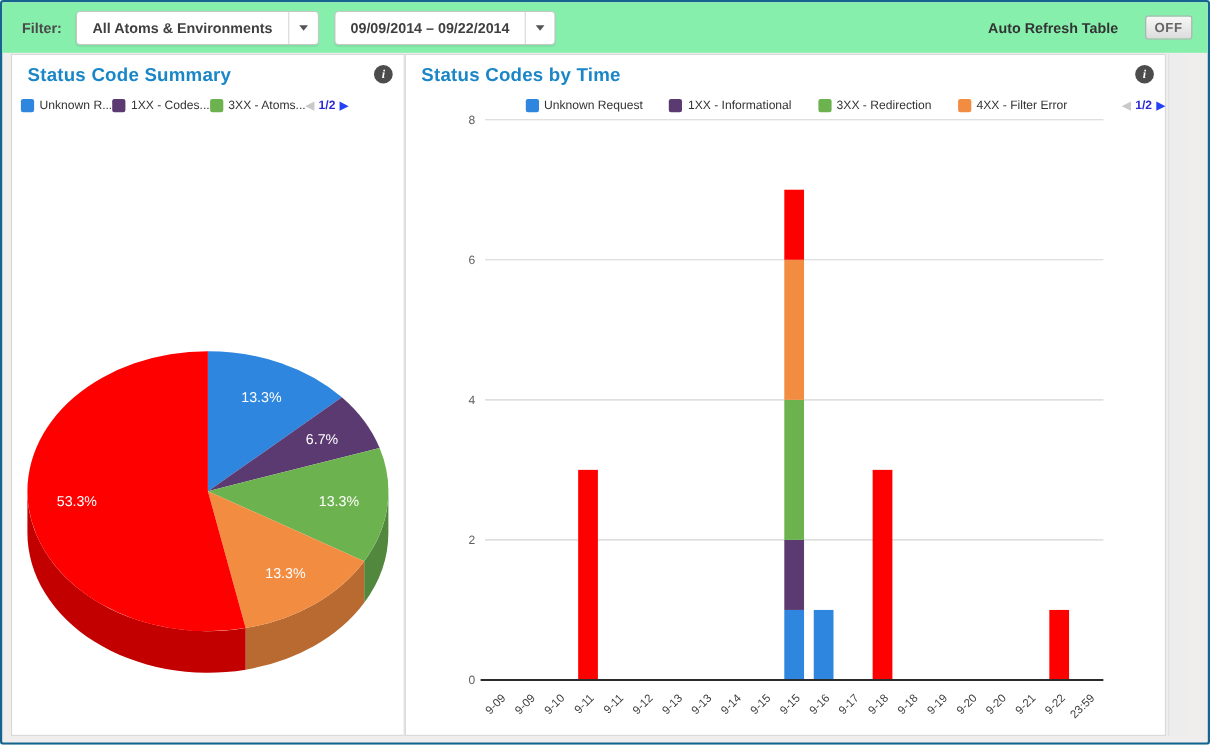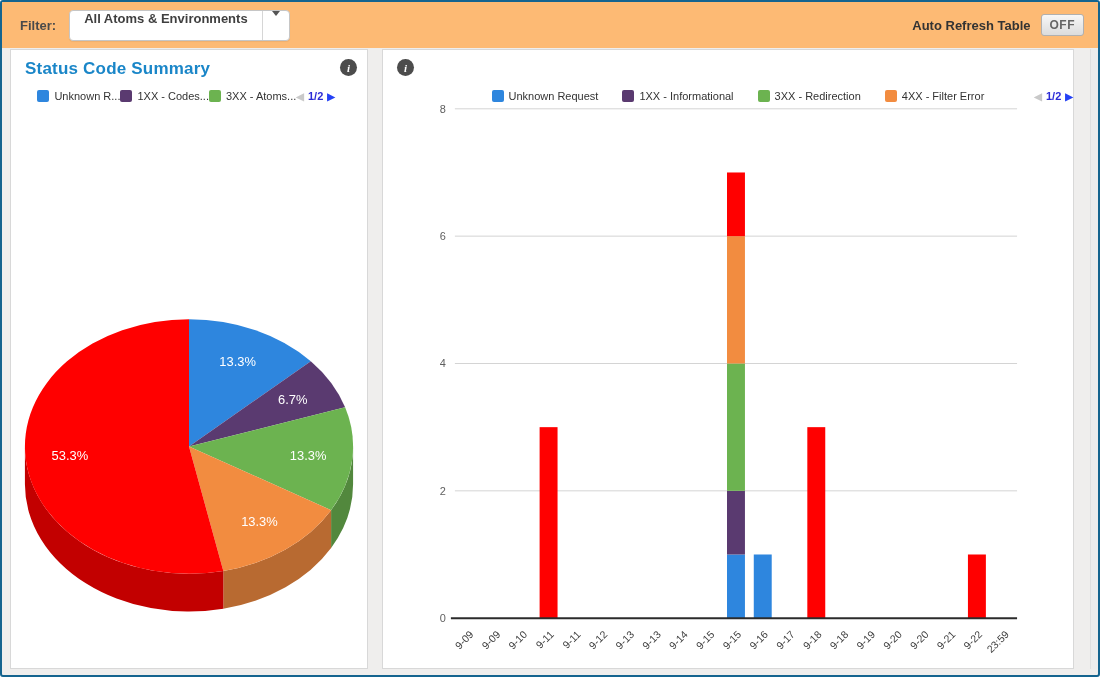--- a/index.html
+++ b/index.html
@@ -5,62 +5,62 @@
   * { margin:0; padding:0; box-sizing:border-box; }
   html,body { width:1100px; height:677px; background:#fff; font-family:"Liberation Sans", sans-serif; }
   .frame {
     width:1100px; height:677px;
     border:2px solid #15648f; border-radius:3px;
     background:#efeeed; overflow:hidden; position:relative;
   }
   
   .topbar {
     height:46px; display:flex; align-items:center;
-    padding:0 14px 0 18px; background:#fdba74;
+    padding:0 14px 0 18px; background:#86efac;
   }
   .filter-label { font-size:13px; font-weight:700; color:#4a4a4a; margin-right:13px; }
   .dropdown {
-    display:flex; align-items:flex-start; background:#fff;
+    display:flex; align-items:center; background:#fff;
     border:1px solid #c6c6c6; border-radius:4px; height:31px;
     box-shadow:0 1px 1px rgba(0,0,0,.06); cursor:pointer; margin-right:14px;
   }
   .dd-text { font-size:13px; font-weight:700; color:#3f3f3f; padding:0 14px; white-space:nowrap; }
   .dd-sep { width:1px; height:29px; background:#d6d6d6; }
   .dd-caret-box { width:26px; display:flex; justify-content:center; align-items:center; }
   .caret { width:0; height:0; border-left:4px solid transparent; border-right:4px solid transparent; border-top:5px solid #555; }
-  .topbar-right { margin-left:auto; display:flex; align-items:center; gap:10px; }
+  .topbar-right { margin-left:auto; display:flex; align-items:center; gap:24px; }
   .ar-label { font-size:13px; font-weight:700; color:#333; }
   .off-btn {
     font-family:inherit; font-size:12px; font-weight:700; color:#666;
     background:linear-gradient(#f7f7f7,#dcdcdc); border:1px solid #b0b0b0;
     border-radius:3px; padding:3px 8px; cursor:pointer; letter-spacing:.5px;
   }
   
-  .content { display:flex; height:627px; padding:1px 4px 5px 8px; gap:14px; }
+  .content { display:flex; height:627px; padding:1px 4px 5px 8px; }
   .panel {
     background:#fff; border:1px solid #d8d8d8; height:620px; position:relative;
   }
   .pie-panel { flex:0 0 358px; }
   .bar-panel { flex:0 0 692px; }
   .scroll-strip { flex:0 0 16px; background:#ededed; border-left:1px solid #e0e0e0; height:620px; margin-left:2px; }
   .panel-header {
     position:absolute; top:9px; left:14px; right:10px;
     display:flex; justify-content:space-between; align-items:flex-start; z-index:3;
   }
   .panel-title { font-size:17px; font-weight:700; color:#1a86c8; letter-spacing:.2px; }
   .info-icon {
     width:17px; height:17px; border-radius:50%; background:#4c4c4c; color:#fff;
     font-size:11px; font-weight:700; font-style:italic; font-family:"Liberation Serif", serif;
     display:flex; align-items:center; justify-content:center; cursor:pointer; flex:0 0 17px;
   }
   .legend {
     position:absolute; top:38px; left:0; right:0; height:16px;
     display:flex; align-items:center; z-index:3; font-size:11px; color:#333;
   }
-  .legend.spread { padding:0 32px; justify-content:flex-end; }
+  .legend.spread { padding:0 8px; justify-content:flex-start; }
   .legend.centered { justify-content:flex-end; gap:24px; }
   .legend-item { display:flex; align-items:center; cursor:pointer; white-space:nowrap; }
   .swatch { width:12px; height:12px; border-radius:2px; margin-right:5px; display:inline-block; }
   .pager { display:flex; align-items:center; gap:4px; font-size:11px; font-weight:700; }
   .pager .prev { color:#c9c9c9; font-size:10px; cursor:pointer; }
   .pager .next { color:#2441f5; font-size:10px; cursor:pointer; }
   .pager .page-num { color:#2b2bd6; cursor:default; }
   .legend.centered .pager { margin-left:26px; }
   svg.chart { position:absolute; inset:0; width:100%; height:100%; }
   svg text { font-family:"Liberation Sans", sans-serif; }
@@ -74,20 +74,27 @@
     <span class="filter-label">Filter:</span>
 
     <div class="dropdown">
       <span class="dd-text">All Atoms &amp; Environments</span>
       <span class="dd-sep"></span>
       <span class="dd-caret-box">
           <span class="caret"></span>
         </span>
     </div>
 
+    <div class="dropdown">
+      <span class="dd-text">09/09/2014 – 09/22/2014</span>
+      <span class="dd-sep"></span>
+      <span class="dd-caret-box">
+          <span class="caret"></span>
+        </span>
+    </div>
 
     <div class="topbar-right">
       <span class="ar-label">Auto Refresh Table</span>
       <button class="off-btn">OFF</button>
     </div>
   </div>
 
   <div class="content">
 
     <section class="panel pie-panel">
@@ -126,20 +133,21 @@
           <text x="227.92221176228622" y="316.6144258771952" text-anchor="middle" fill="#ffffff" font-size="13">13.3%</text>
           <text x="283.31275988583565" y="355.28000000000003" text-anchor="middle" fill="#ffffff" font-size="13">6.7%</text>
           <text x="298.78221987072317" y="411.8255845824988" text-anchor="middle" fill="#ffffff" font-size="13">13.3%</text>
           <text x="249.86000810843694" y="477.5599895403061" text-anchor="middle" fill="#ffffff" font-size="13">13.3%</text>
           <text x="59.21778012927682" y="411.8255845824988" text-anchor="middle" fill="#ffffff" font-size="13">53.3%</text>
         </svg>
     </section>
 
     <section class="panel bar-panel">
       <div class="panel-header">
+        <h2 class="panel-title">Status Codes by Time</h2>
         <span class="info-icon">i</span>
       </div>
       <div class="legend centered" id="bar-legend">
           <span class="legend-item">
             <span class="swatch" style="background: rgb(46, 134, 222);"></span>
             <span>Unknown Request</span>
           </span>
           <span class="legend-item">
             <span class="swatch" style="background: rgb(90, 58, 112);"></span>
             <span>1XX - Informational</span>

